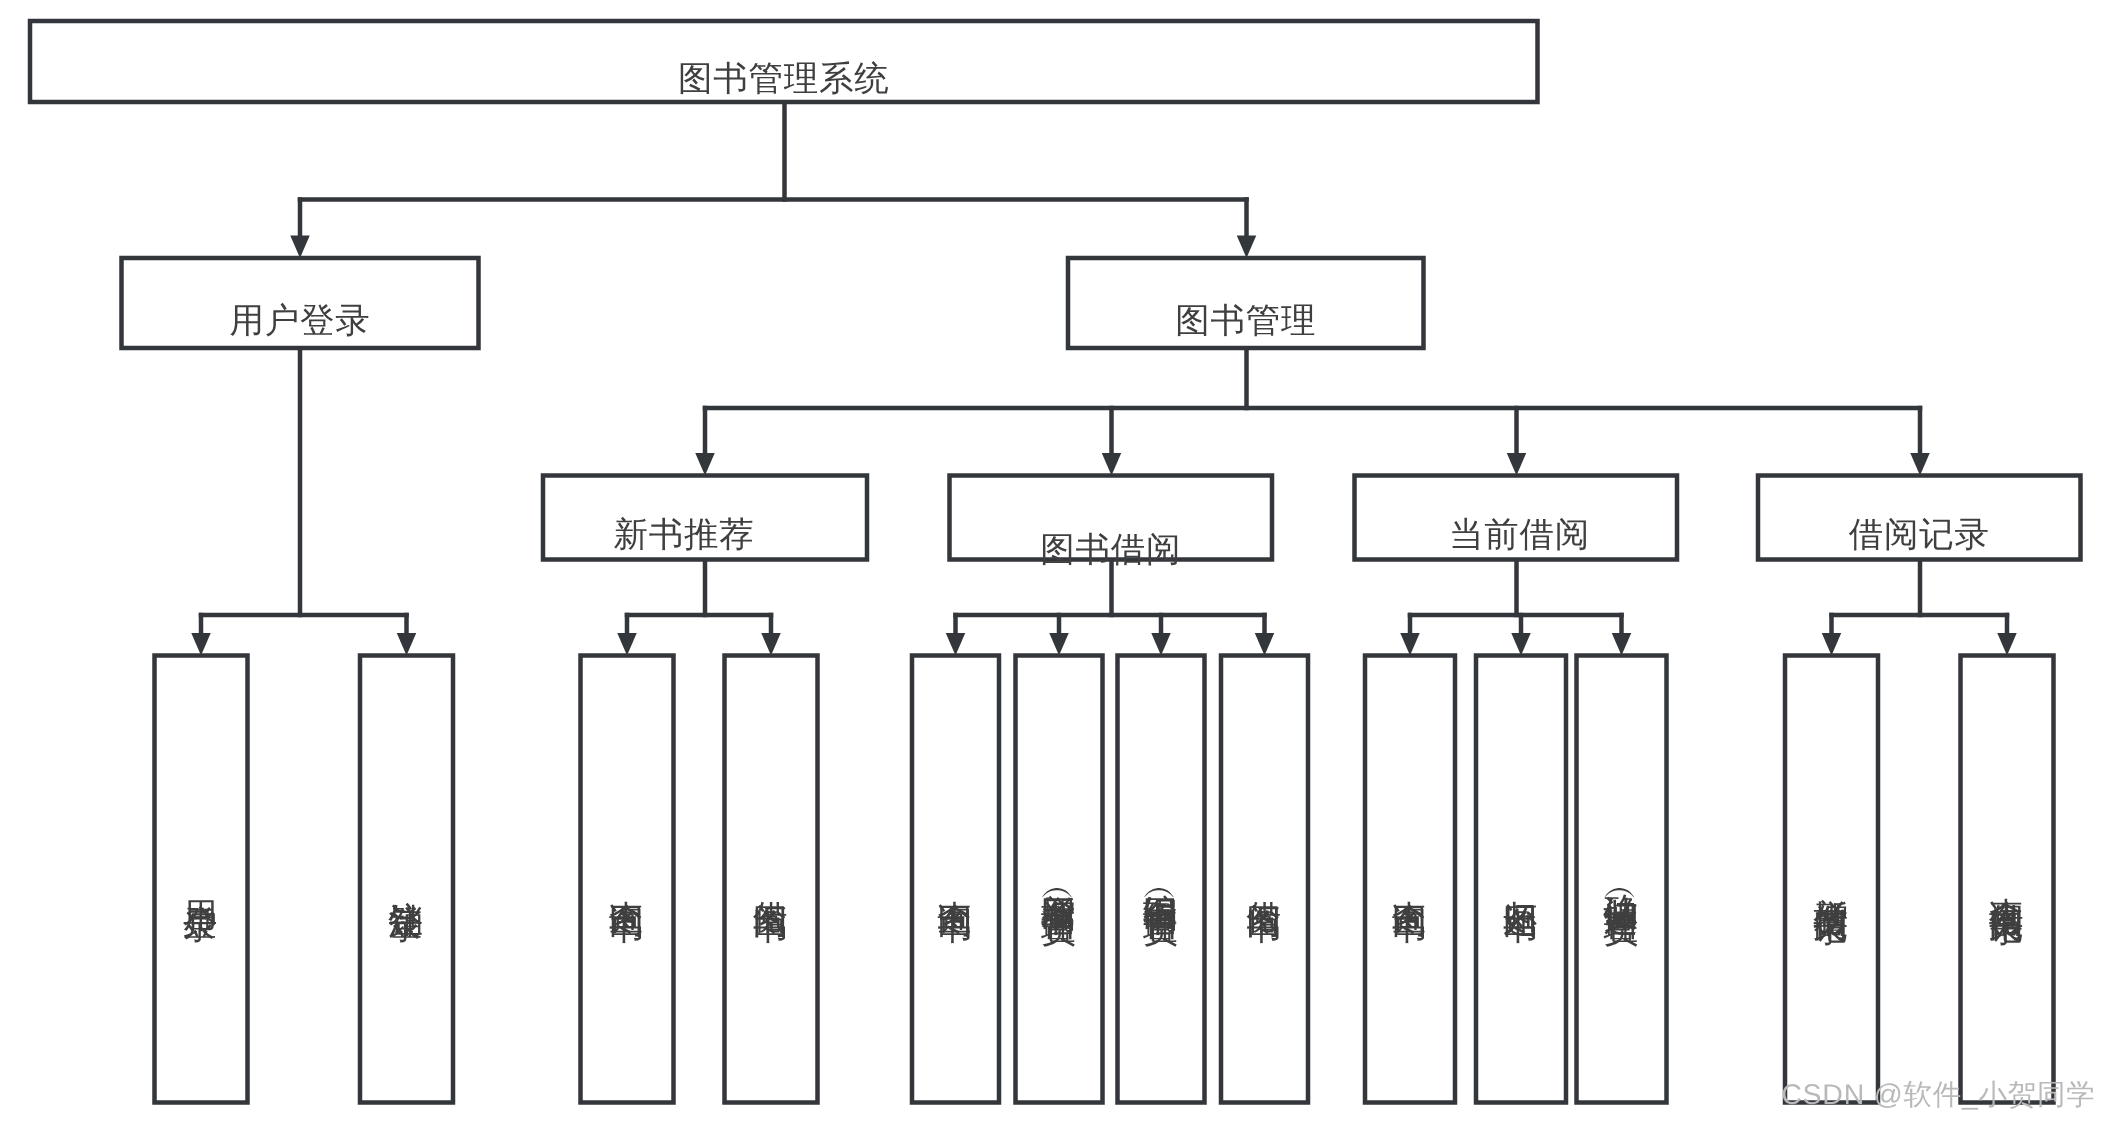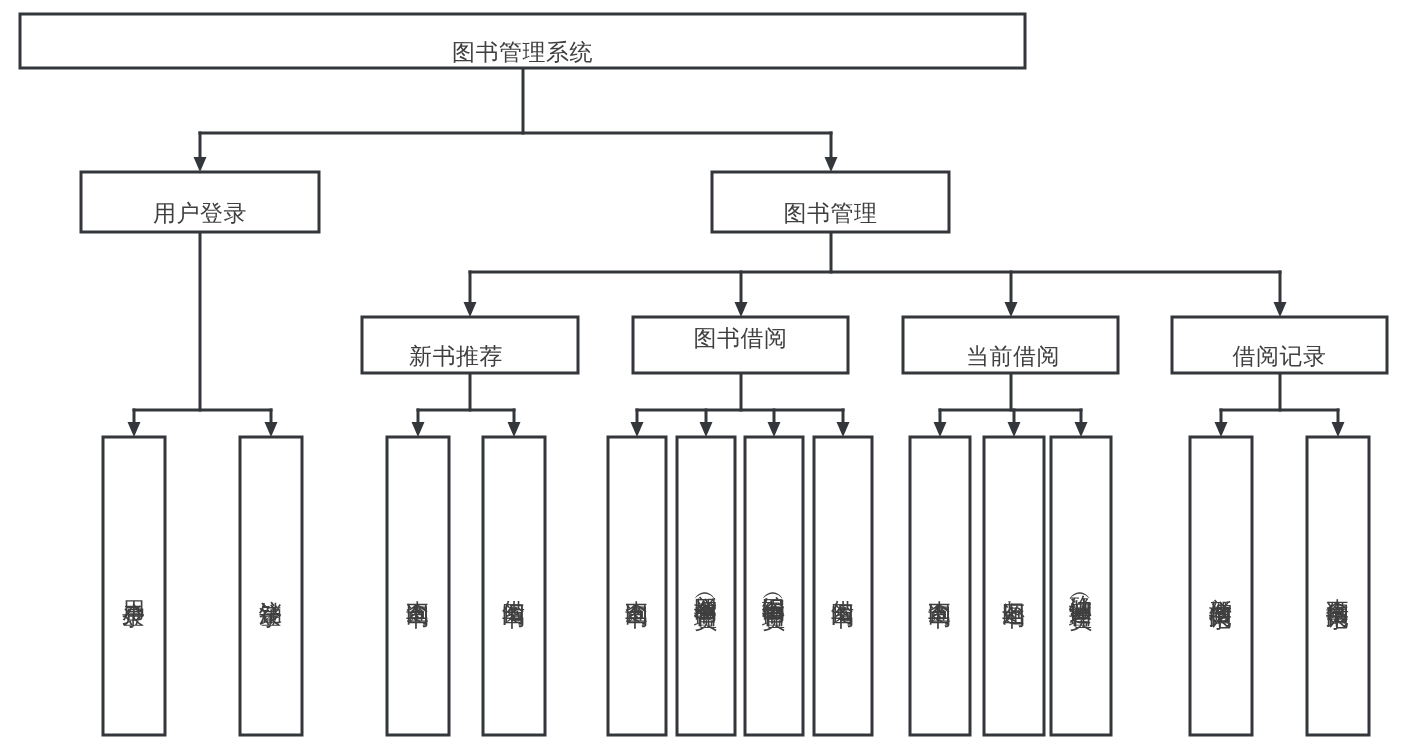--- a/index.html
+++ b/index.html
@@ -161,30 +161,31 @@
         <rect x="1051" y="437" width="60" height="298" class="node-box"></rect>
         <rect x="1190" y="437" width="62" height="298" class="node-box"></rect>
         <rect x="1307" y="437" width="62" height="298" class="node-box"></rect>
       </g>
   </svg>
   <div id="labels-layer">
       <div class="node-label-h" style="left: 20px; top: 14px; width: 1005px; height: 54px;">图书管理系统</div>
       <div class="node-label-h" style="left: 81px; top: 172px; width: 238px; height: 60px;">用户登录</div>
       <div class="node-label-h" style="left: 712px; top: 172px; width: 237px; height: 60px; border-radius: 19px;">图书管理</div>
       <div class="node-label-h" style="left: 348px; top: 317px; width: 216px; height: 56px;">新书推荐</div>
-      <div class="node-label-h" style="left: 633px; top: 299px; width: 215px; height: 56px;">图书借阅</div>
+      <div class="node-label-h" style="left: 633px; top: 327px; width: 215px; height: 56px;">图书借阅</div>
       <div class="node-label-h" style="left: 903px; top: 317px; width: 220px; height: 56px;">当前借阅</div>
       <div class="node-label-h" style="left: 1172px; top: 317px; width: 215px; height: 56px;">借阅记录</div>
       <div class="node-label-v" style="left: 103px; top: 437px; width: 62px; height: 298px;">用户登录</div>
       <div class="node-label-v" style="left: 240px; top: 437px; width: 62px; height: 298px;">注销登录</div>
       <div class="node-label-v" style="left: 387px; top: 437px; width: 62px; height: 298px;">查询图书</div>
       <div class="node-label-v" style="left: 483px; top: 437px; width: 62px; height: 298px;">借阅图书</div>
       <div class="node-label-v" style="left: 608px; top: 437px; width: 58px; height: 298px;">查询图书</div>
       <div class="node-label-v" style="left: 677px; top: 437px; width: 58px; height: 298px;">新增图书（管理员）</div>
       <div class="node-label-v" style="left: 745px; top: 437px; width: 58px; height: 298px;">编辑图书（管理员）</div>
       <div class="node-label-v" style="left: 814px; top: 437px; width: 58px; height: 298px;">借阅图书</div>
       <div class="node-label-v" style="left: 910px; top: 437px; width: 60px; height: 298px;">查询图书</div>
       <div class="node-label-v" style="left: 984px; top: 437px; width: 60px; height: 298px;">归还图书</div>
       <div class="node-label-v" style="left: 1051px; top: 437px; width: 60px; height: 298px;">确认归还（管理员）</div>
       <div class="node-label-v" style="left: 1190px; top: 437px; width: 62px; height: 298px;">新增借阅记录</div>
       <div class="node-label-v" style="left: 1307px; top: 437px; width: 62px; height: 298px;">查询借阅记录</div>
     </div>
+  <div class="watermark">CSDN @软件_小贺同学</div>
 </div>
 
 </body></html>

